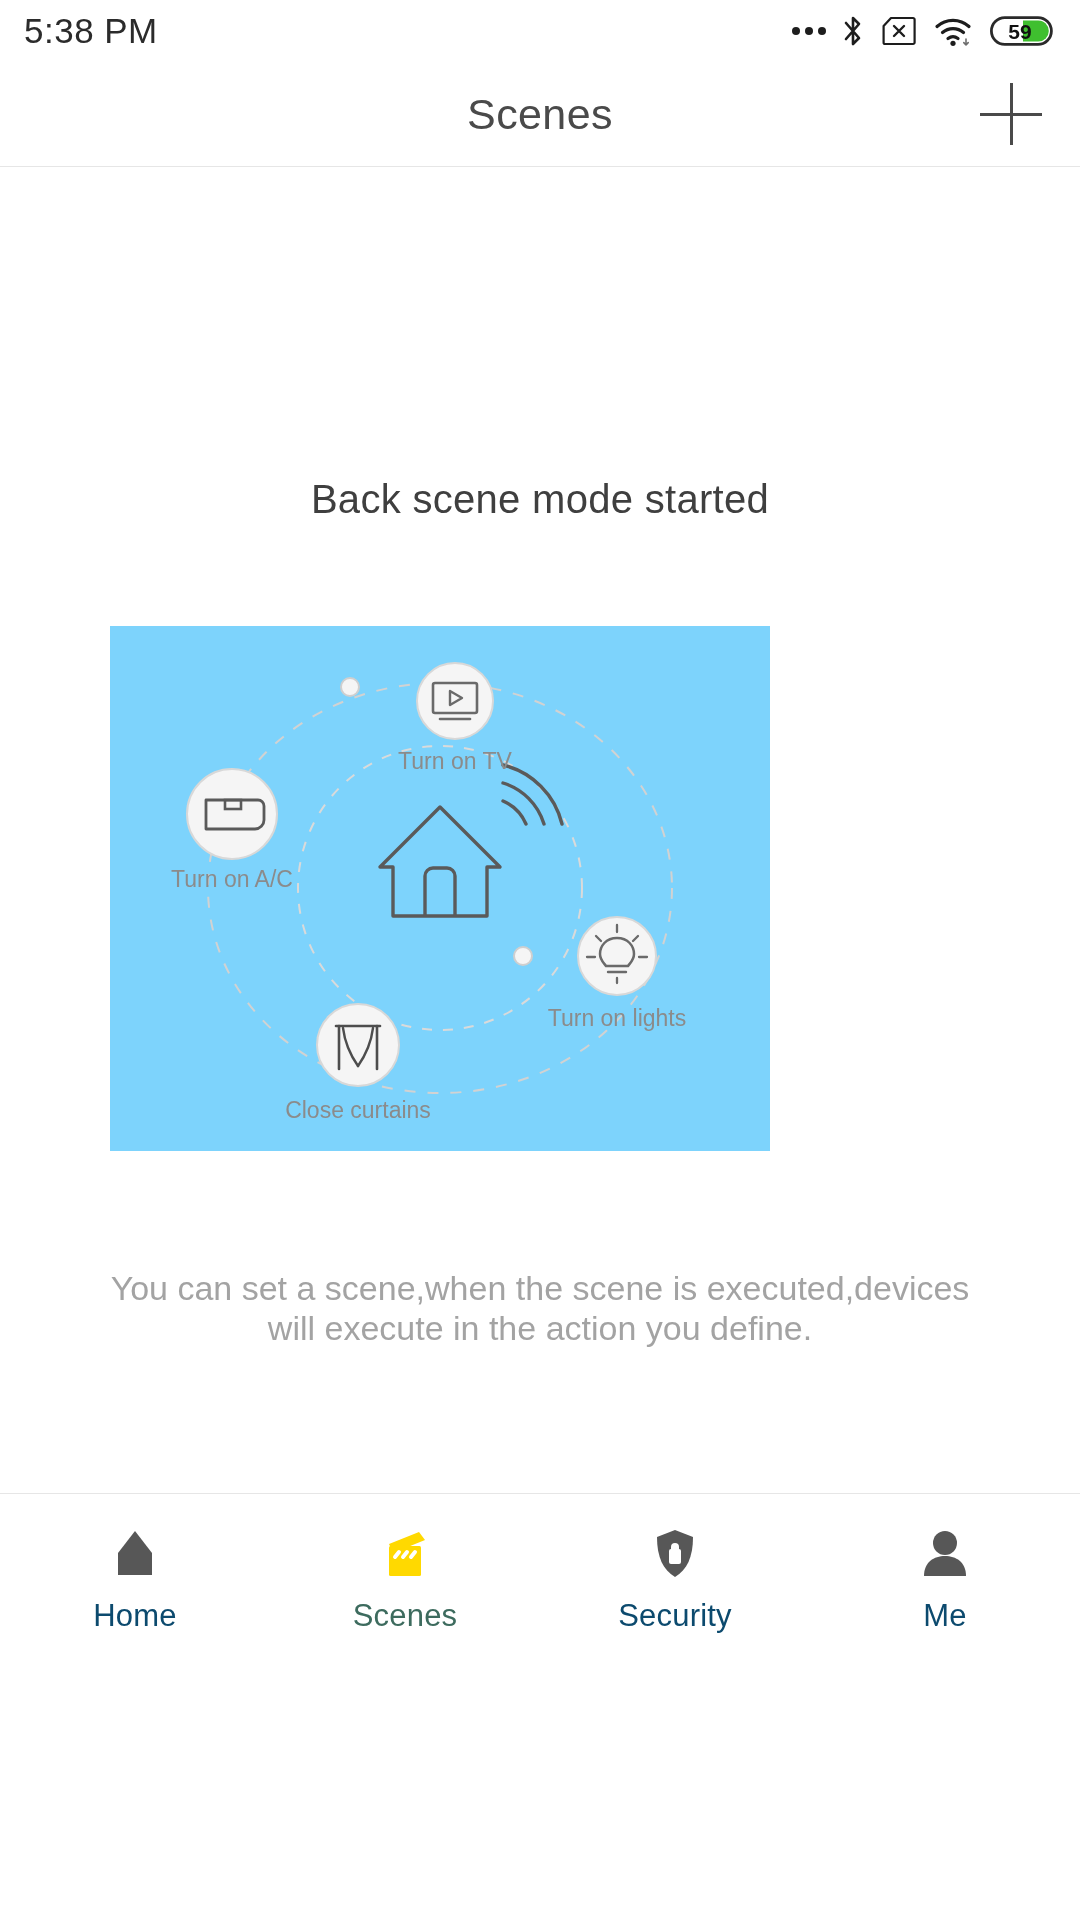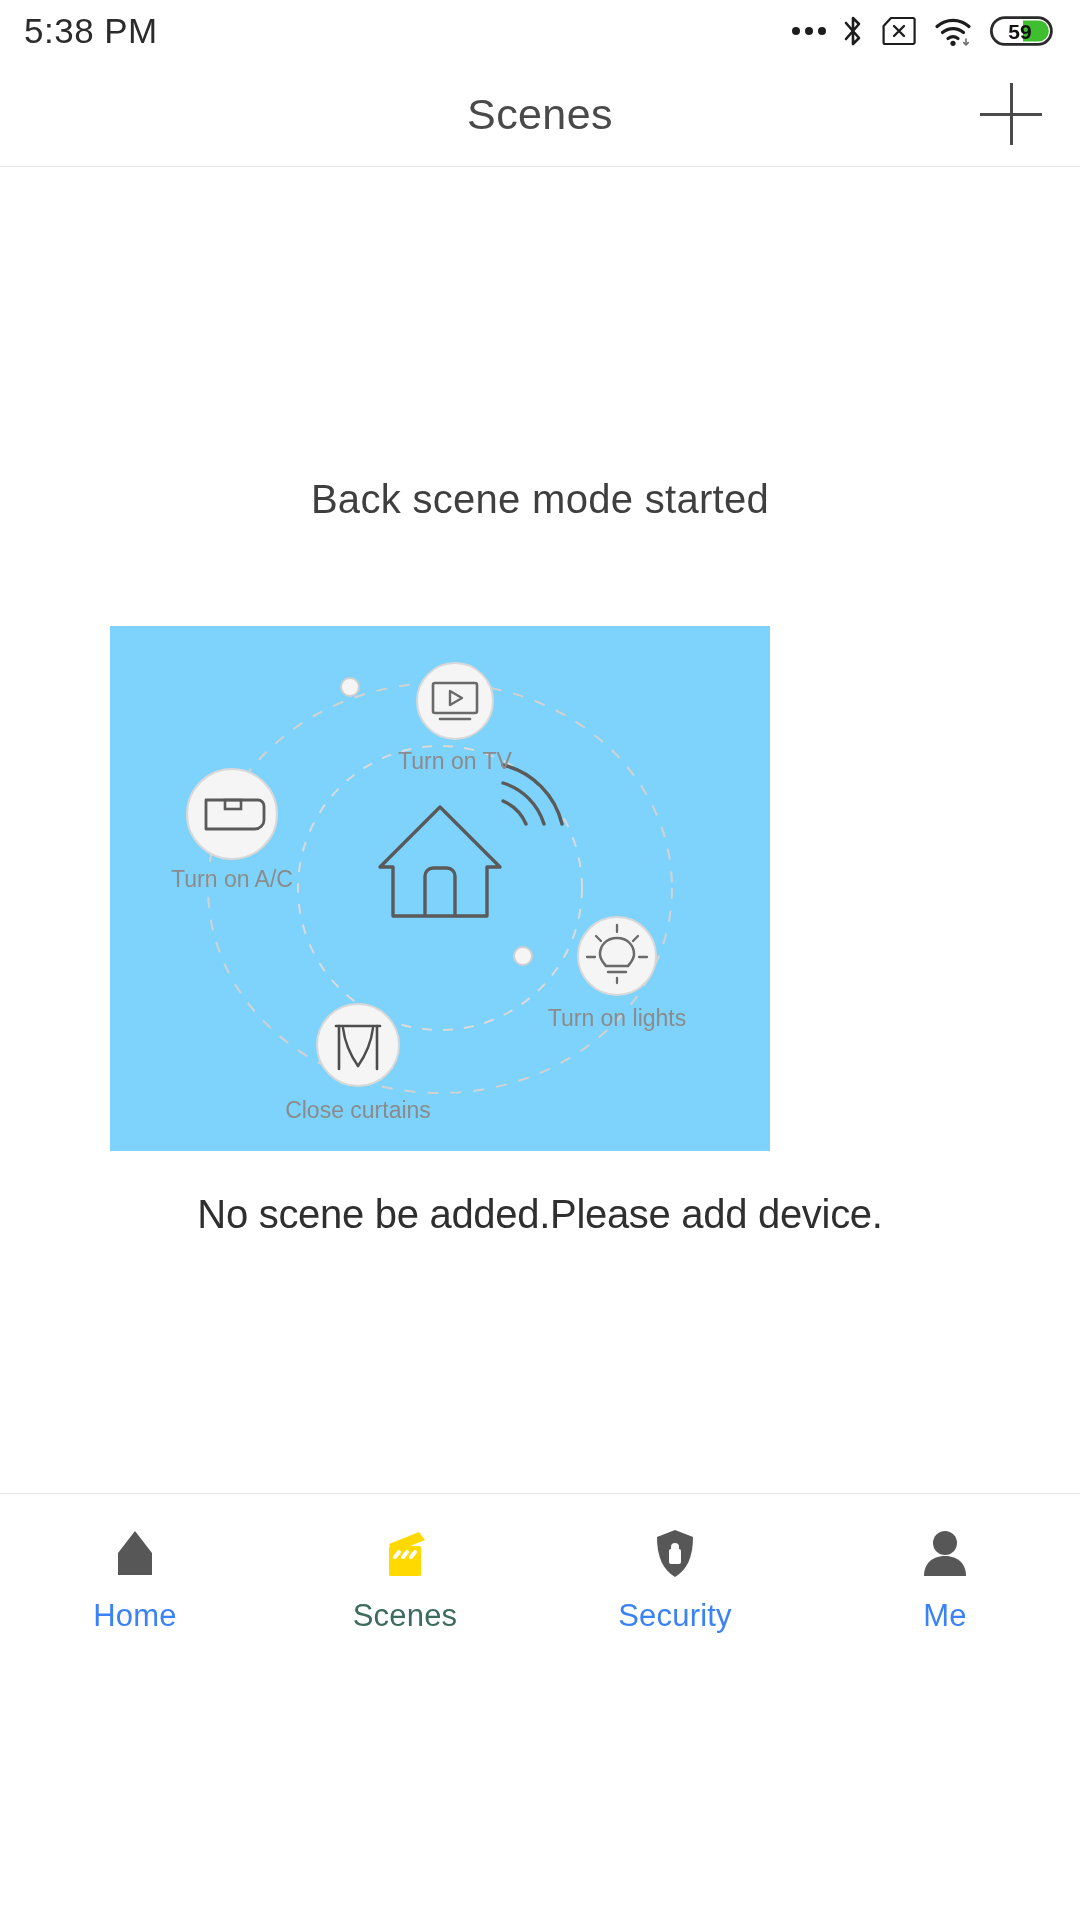--- a/index.html
+++ b/index.html
@@ -82,21 +82,21 @@
     border-top:1px solid #e6e6e6;
     background:#ffffff;
     display:flex; align-items:flex-start;
   }
   .tab {
     flex:1 1 0; height:100%;
     display:flex; flex-direction:column; align-items:center;
     padding-top:28px; cursor:pointer;
   }
   .tab .ico { height:62px; display:flex; align-items:center; justify-content:center; }
-  .tab .lbl { margin-top:14px; font-size:31px; color:#3b82f6; letter-spacing:0.2px; }
+  .tab .lbl { margin-top:14px; font-size:31px; color:#0c4a6e; letter-spacing:0.2px; }
   .tab.active .lbl { color:#3d6b5e; }
 </style>
 </head>
 <body>
 
 <div id="app">
 
   <div class="statusbar">
     <div class="clock">
       <span>5:38</span><span class="ampm">PM</span>
@@ -198,21 +198,21 @@
             <path d="M229 400 V443" fill="none" stroke="#4d4d4d" stroke-width="2.6" stroke-linecap="round"></path>
             <path d="M267 400 V443" fill="none" stroke="#4d4d4d" stroke-width="2.6" stroke-linecap="round"></path>
             <path d="M233 402 C235 418 241 430 248 440" fill="none" stroke="#4d4d4d" stroke-width="2.4" stroke-linecap="round"></path>
             <path d="M263 402 C261 418 255 430 248 440" fill="none" stroke="#4d4d4d" stroke-width="2.4" stroke-linecap="round"></path>
           </g>
           <text x="248" y="492" text-anchor="middle" class="illus-label">Close curtains</text>
         </g>
       </svg>
     </div>
 
-    <div class="empty-title">No scene be added.Please add device.</div>
+    <div class="empty-desc">You can set a scene,when the scene is executed,devices will execute in the action you define.</div>
   </div>
 
   <div class="tabbar">
 
     <div class="tab">
       <span class="ico">
         <svg width="60" height="60" viewBox="0 0 60 60">
           <path d="M30 8 L47 30 L47 52 L13 52 L13 30 Z" fill="#575757"></path>
         </svg>
       </span>

